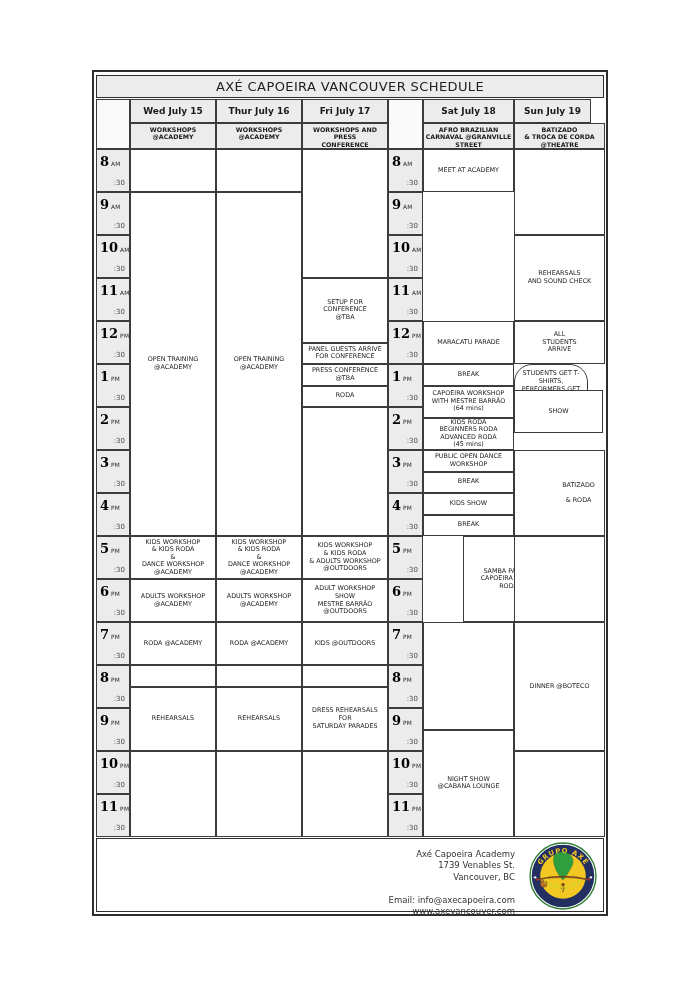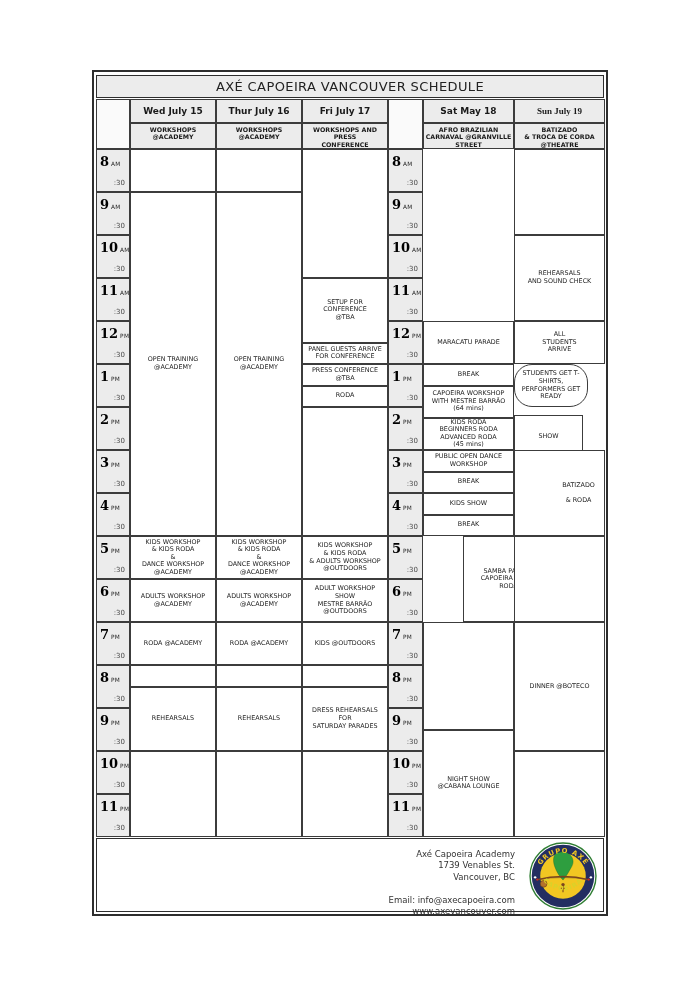--- a/index.html
+++ b/index.html
@@ -36,25 +36,25 @@
   <div id="grid">
       <div class="cell timehead" style="left: 0px; top: 0px; width: 34px; height: 50px;"></div>
       <div class="cell dayhead" style="left: 34px; top: 0px; width: 86px; height: 24px;">Wed July 15</div>
       <div class="cell subhead" style="left: 34px; top: 24px; width: 86px; height: 26px;">WORKSHOPS @ACADEMY</div>
       <div class="cell dayhead" style="left: 120px; top: 0px; width: 86px; height: 24px;">Thur July 16</div>
       <div class="cell subhead" style="left: 120px; top: 24px; width: 86px; height: 26px;">WORKSHOPS @ACADEMY</div>
       <div class="cell dayhead" style="left: 206px; top: 0px; width: 86px; height: 24px;">Fri July 17</div>
       <div class="cell subhead" style="left: 206px; top: 24px; width: 86px; height: 26px;">WORKSHOPS AND PRESS
 CONFERENCE</div>
       <div class="cell timehead" style="left: 292px; top: 0px; width: 35px; height: 50px;"></div>
-      <div class="cell dayhead" style="left: 327px; top: 0px; width: 91px; height: 24px;">Sat May 18</div>
+      <div class="cell dayhead" style="left: 327px; top: 0px; width: 91px; height: 24px;">Sat July 18</div>
       <div class="cell subhead" style="left: 327px; top: 24px; width: 91px; height: 26px;">AFRO BRAZILIAN
 CARNAVAL @GRANVILLE
 STREET</div>
-      <div class="cell dayhead" style="left: 418px; top: 0px; width: 91px; height: 24px; font-family: Liberation Serif, serif;">Sun July 19</div>
+      <div class="cell dayhead" style="left: 418px; top: 0px; width: 77px; height: 24px;">Sun July 19</div>
       <div class="cell subhead" style="left: 418px; top: 24px; width: 91px; height: 26px;">BATIZADO
 &amp; TROCA DE CORDA
 @THEATRE</div>
       <div class="cell timecell" style="left: 0px; top: 50px; width: 34px; height: 43px;">
         <div class="hourlbl"><span class="hournum">8</span><span class="mer">AM</span></div>
         <div class="half">:30</div>
       </div>
       <div class="cell timecell" style="left: 0px; top: 93px; width: 34px; height: 43px;">
         <div class="hourlbl"><span class="hournum">9</span><span class="mer">AM</span></div>
         <div class="half">:30</div>
@@ -221,20 +221,21 @@
 &amp; ADULTS WORKSHOP
 @OUTDOORS</div>
       <div class="cell event" style="left: 206px; top: 480px; width: 86px; height: 43px;">ADULT WORKSHOP SHOW
 MESTRE BARRÃO
 @OUTDOORS</div>
       <div class="cell event" style="left: 206px; top: 523px; width: 86px; height: 43px;">KIDS @OUTDOORS</div>
       <div class="cell event" style="left: 206px; top: 566px; width: 86px; height: 21.5px;"></div>
       <div class="cell event" style="left: 206px; top: 587.5px; width: 86px; height: 64.5px;">DRESS REHEARSALS FOR
 SATURDAY PARADES</div>
       <div class="cell event" style="left: 206px; top: 652px; width: 86px; height: 86px;"></div>
+      <div class="cell event" style="left: 327px; top: 50px; width: 91px; height: 43px;">MEET AT ACADEMY</div>
       <div class="cell event" style="left: 327px; top: 222px; width: 91px; height: 43px;">MARACATU PARADE</div>
       <div class="cell event" style="left: 327px; top: 265px; width: 91px; height: 21.5px;">BREAK</div>
       <div class="cell event" style="left: 327px; top: 286.5px; width: 91px; height: 32.25px;">CAPOEIRA WORKSHOP
 WITH MESTRE BARRÃO
 (64 mins)</div>
       <div class="cell event" style="left: 327px; top: 318.75px; width: 91px; height: 32.25px;">KIDS RODA
 BEGINNERS RODA
 ADVANCED RODA
 (45 mins)</div>
       <div class="cell event" style="left: 327px; top: 351px; width: 91px; height: 21.5px;">PUBLIC OPEN DANCE
@@ -250,21 +251,21 @@
 @CABANA LOUNGE</div>
       <div class="cell event" style="left: 418px; top: 50px; width: 91px; height: 86px;"></div>
       <div class="cell event" style="left: 418px; top: 136px; width: 91px; height: 86px;">REHEARSALS
 AND SOUND CHECK</div>
       <div class="cell event" style="left: 418px; top: 222px; width: 91px; height: 43px;">ALL
 STUDENTS
 ARRIVE</div>
       <div class="cell event" style="left: 418px; top: 265px; width: 74px; height: 43px; border-radius: 18px;">STUDENTS GET T-
 SHIRTS,
 PERFORMERS GET READY</div>
-      <div class="cell event" style="left: 418px; top: 316px; width: 69px; height: 43px; text-align: center;">SHOW</div>
+      <div class="cell event" style="left: 418px; top: 291px; width: 89px; height: 43px; text-align: center;">SHOW</div>
       <div class="cell event" style="left: 418px; top: 351px; width: 91px; height: 86px; padding-left: 40px;">BATIZADO
 
 &amp; RODA</div>
       <div class="cell event" style="left: 418px; top: 437px; width: 91px; height: 86px;"></div>
       <div class="cell event" style="left: 418px; top: 523px; width: 91px; height: 129px;">DINNER @BOTECO</div>
       <div class="cell event" style="left: 418px; top: 652px; width: 91px; height: 86px;"></div>
     </div>
 
   <div id="footer">
     <div id="footer-text">Axé Capoeira Academy

